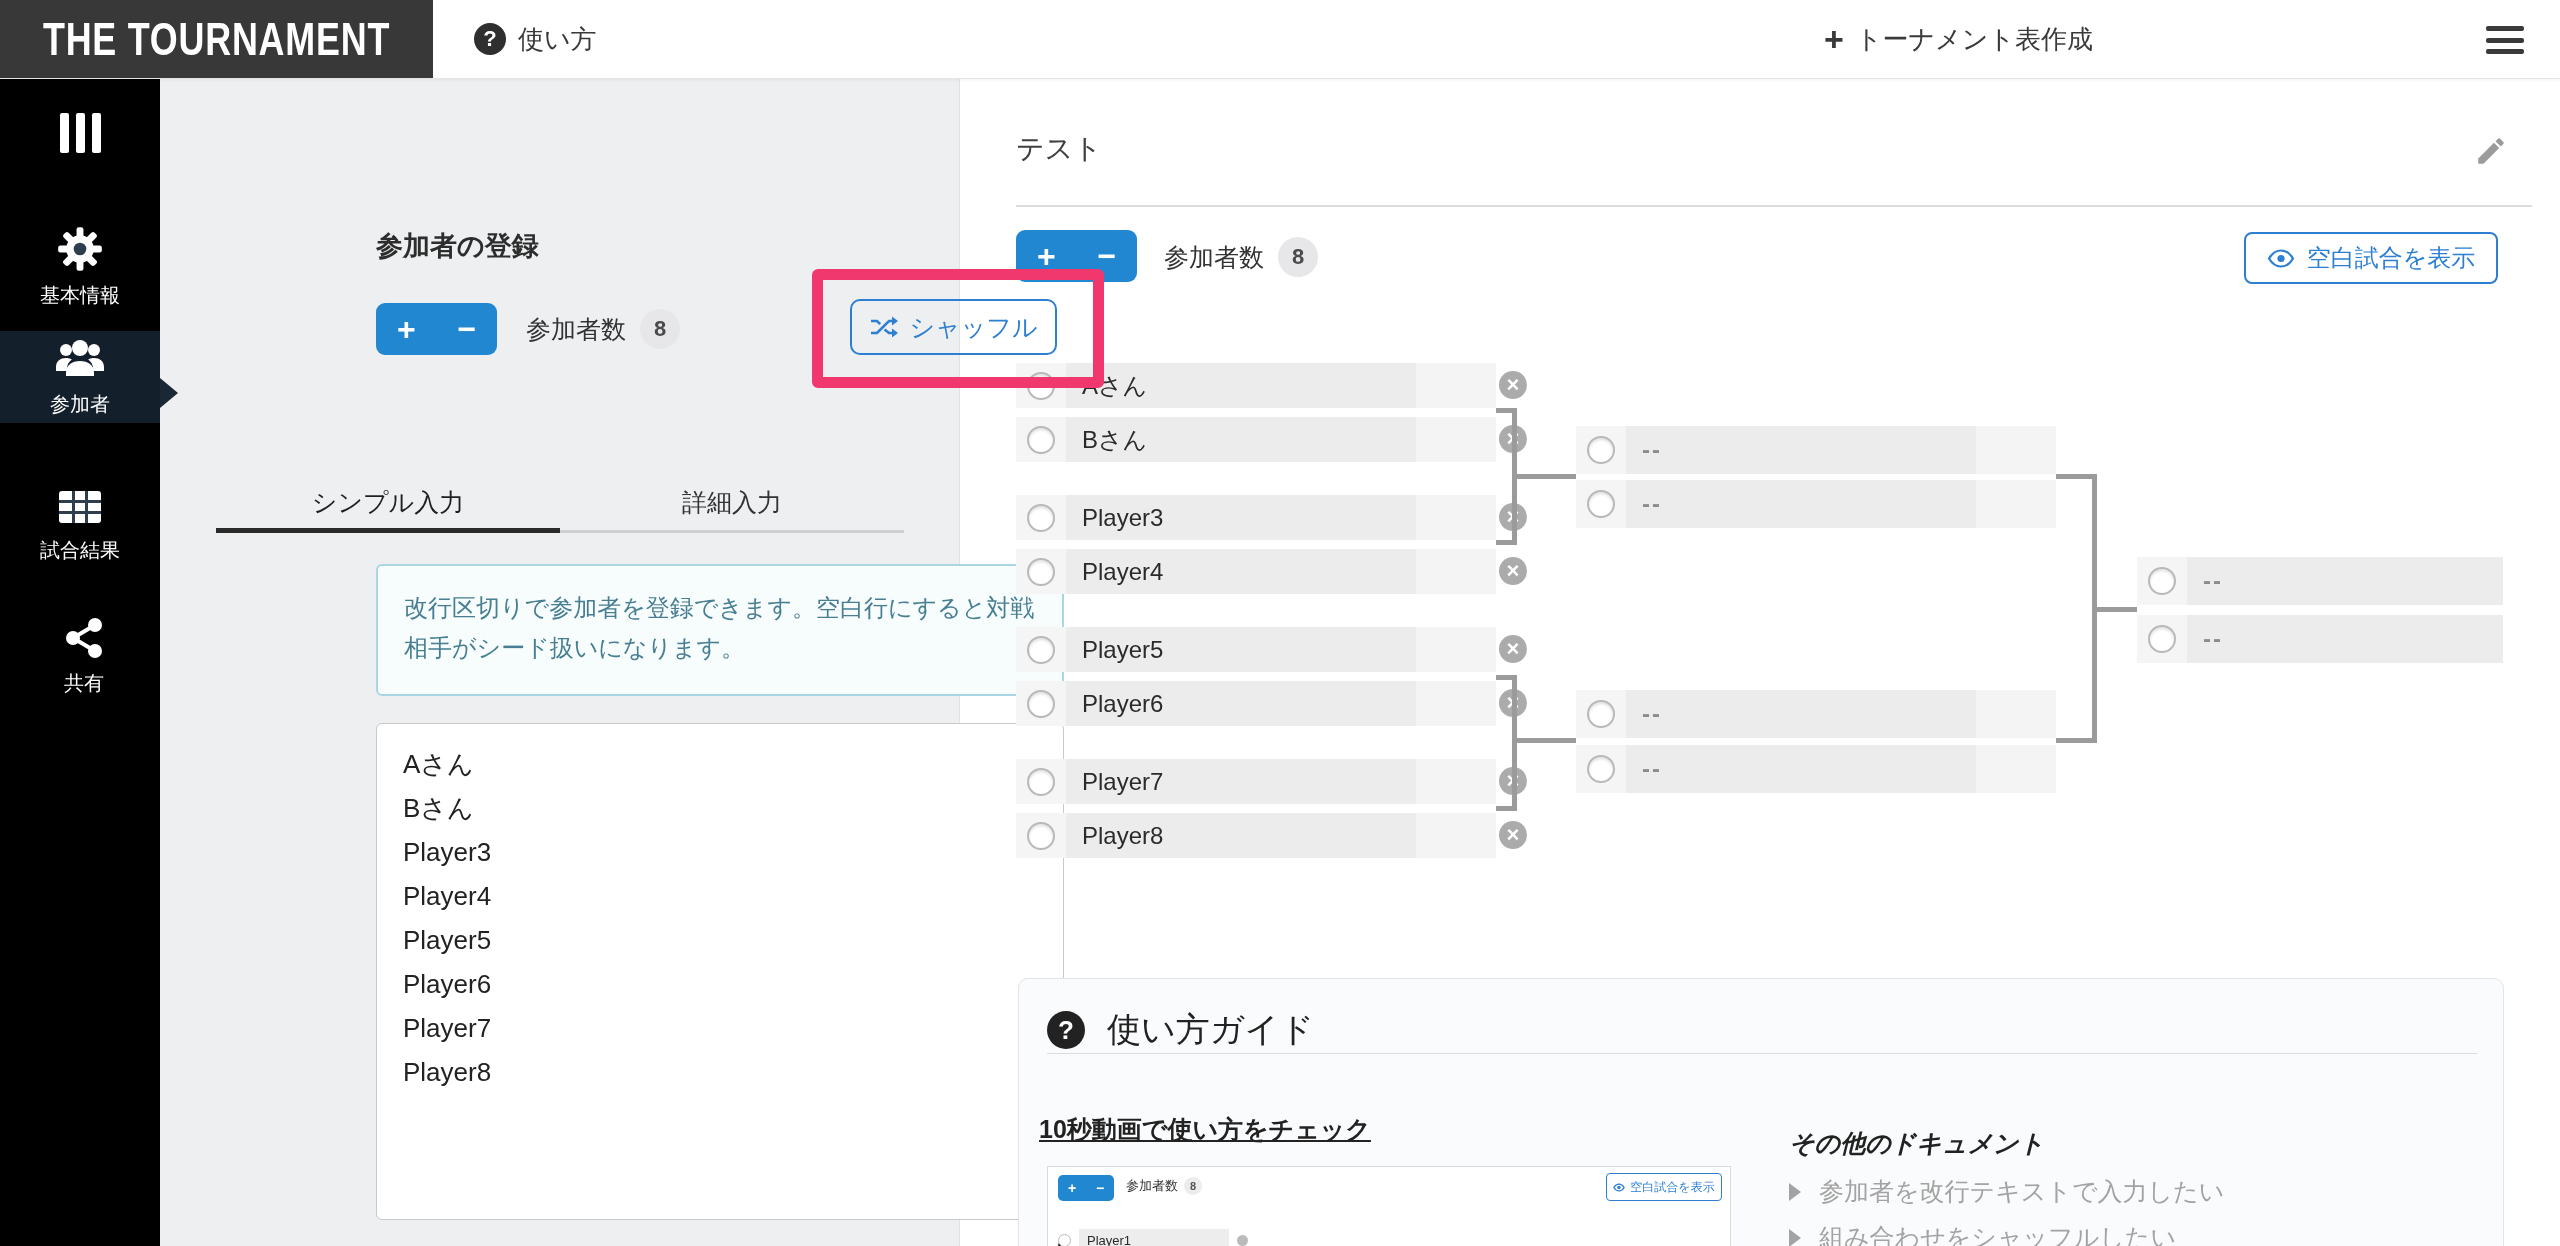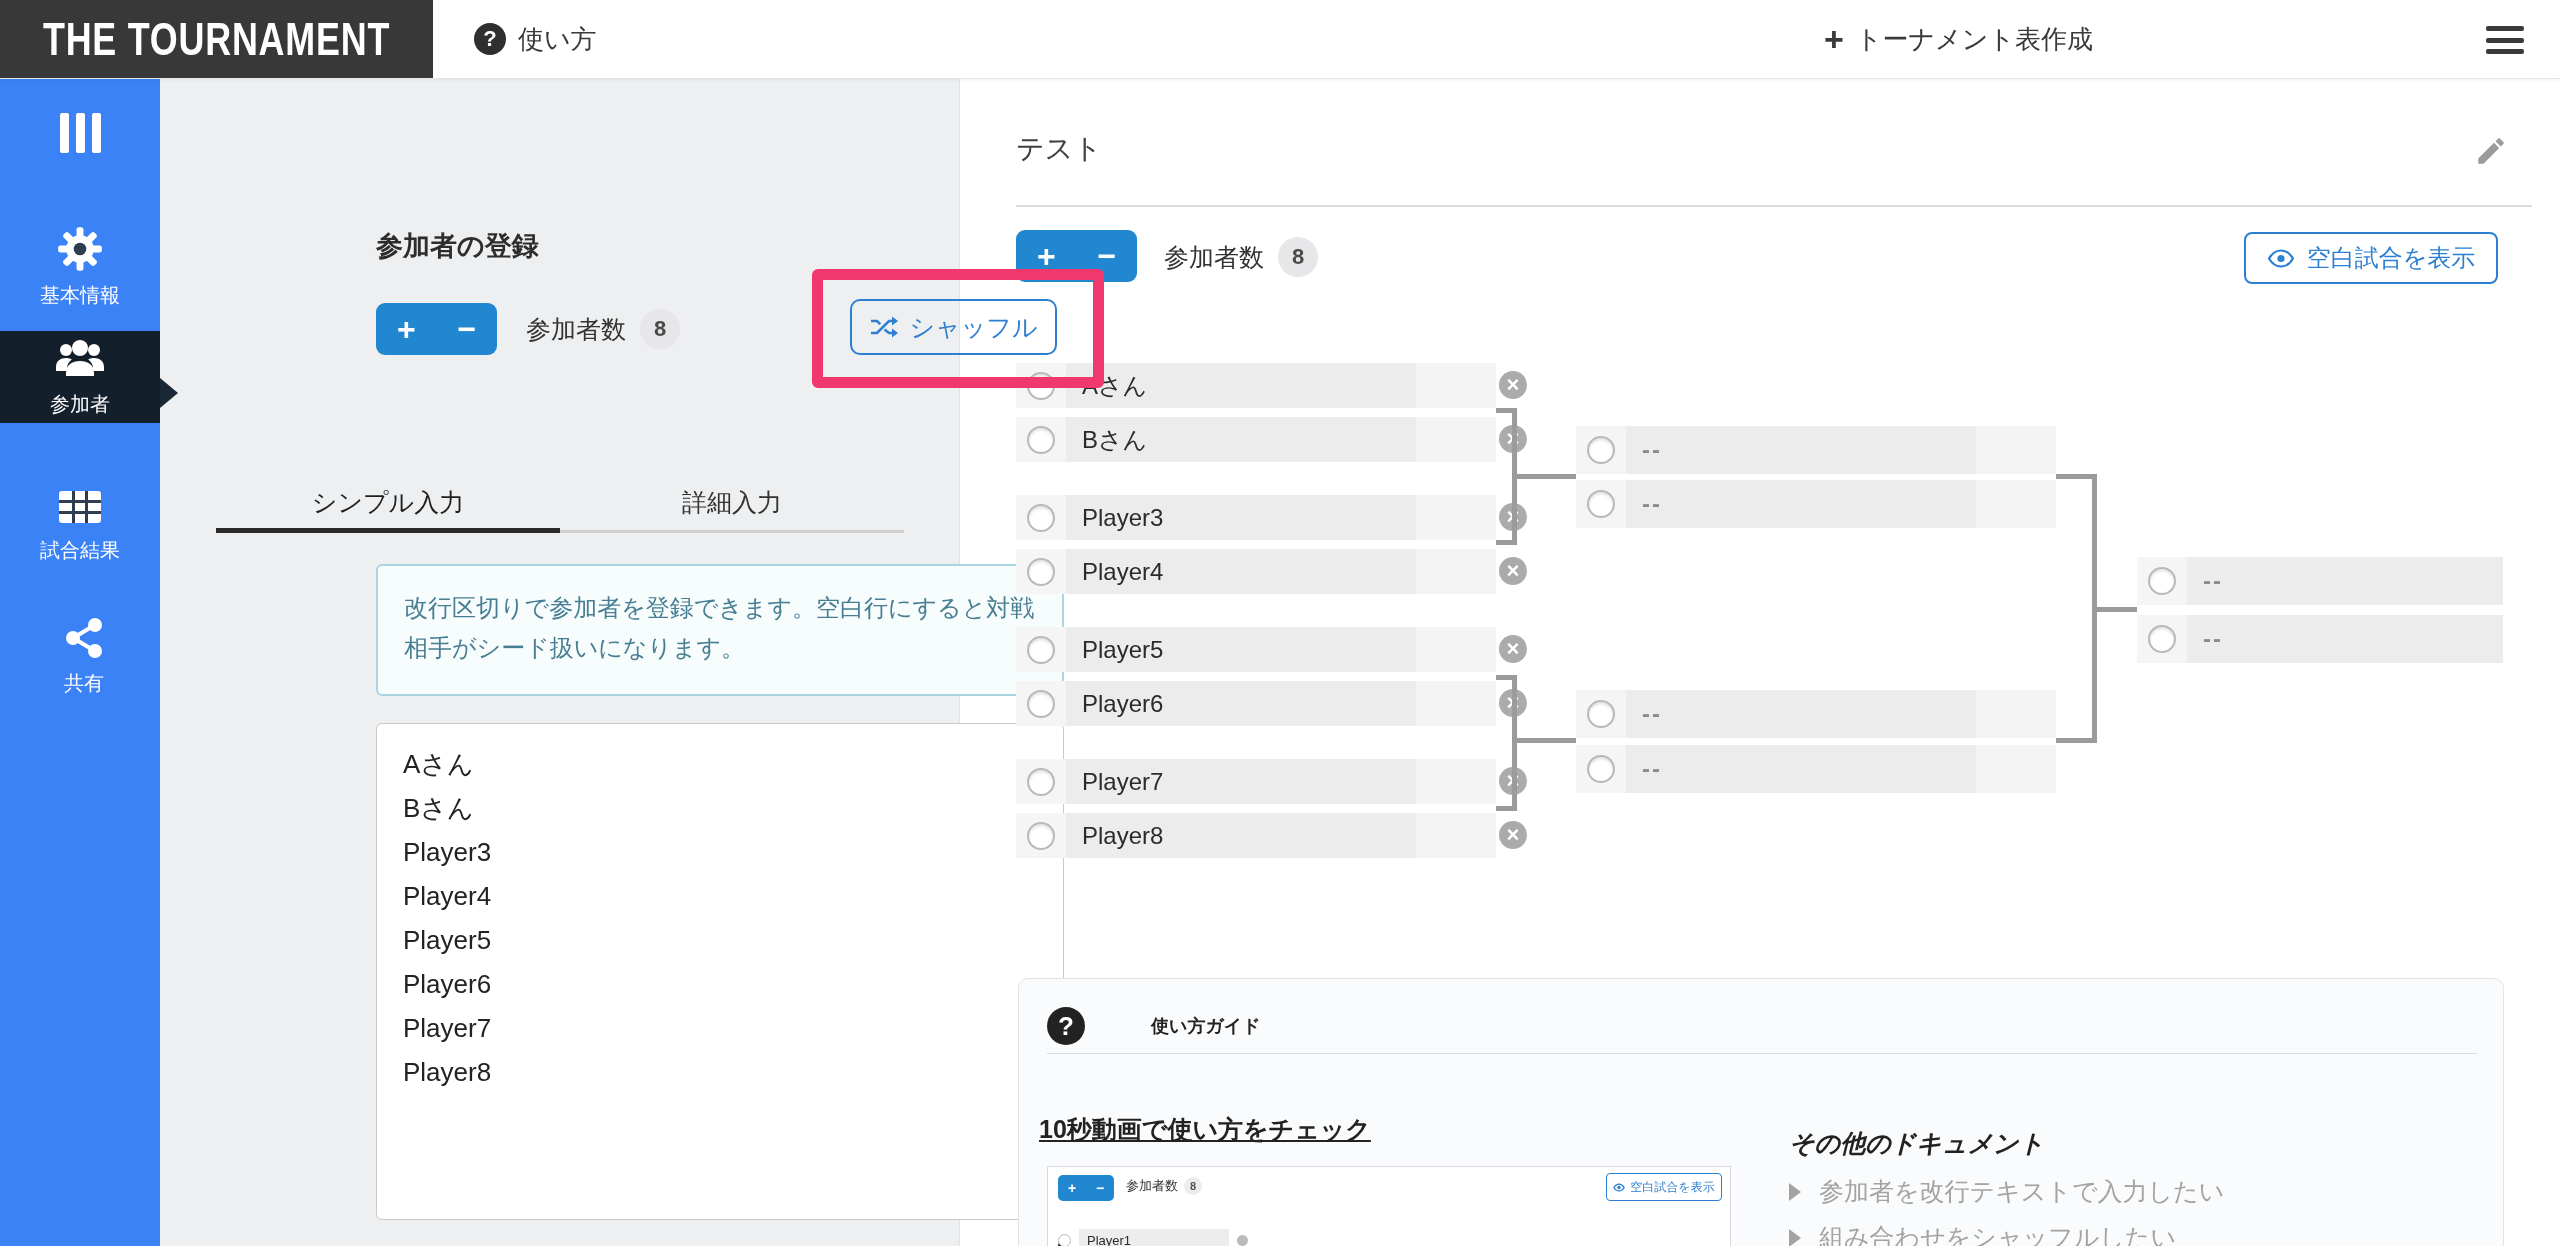--- a/index.html
+++ b/index.html
@@ -11,21 +11,21 @@
   .topbar { position:absolute; left:0; top:0; width:2560px; height:78px; background:#fff; box-shadow:0 1px 0 #e4e4e4, 0 2px 4px rgba(0,0,0,.06); z-index:50; }
   .logo { position:absolute; left:0; top:0; width:433px; height:78px; background:#383838; color:#fff; display:flex; align-items:center; justify-content:center; }
   .logo span { font-size:46px; font-weight:bold; letter-spacing:1px; transform:scaleX(.78); white-space:nowrap; }
   .tb-item { position:absolute; top:0; height:78px; display:flex; align-items:center; gap:12px; color:#3a3a3a; font-size:26px; cursor:pointer; }
   .help-circle { width:32px; height:32px; border-radius:50%; background:#2f2f2f; color:#fff; font-size:22px; font-weight:bold; display:flex; align-items:center; justify-content:center; }
   .plus-glyph { font-size:34px; font-weight:bold; color:#3a3a3a; line-height:1; }
   .burger { position:absolute; left:2486px; top:26px; width:38px; height:28px; display:flex; flex-direction:column; justify-content:space-between; cursor:pointer; }
   .burger i { display:block; height:5px; background:#3a3a3a; border-radius:2px; }
 
   
-  .sidebar { position:absolute; left:0; top:78px; width:160px; height:1168px; background:#3b82f6; z-index:40; }
+  .sidebar { position:absolute; left:0; top:78px; width:160px; height:1168px; background:#000000; z-index:40; }
   .side-item { position:absolute; left:0; width:160px; display:flex; flex-direction:column; align-items:center; cursor:pointer; color:#fff; }
   .side-item .lbl { font-size:20px; margin-top:10px; }
   .side-item.active { background:#141f2c; }
   .collapse-bars { display:flex; gap:7px; }
   .collapse-bars i { display:block; width:9px; height:40px; background:#fff; border-radius:2px; }
   .side-arrow { position:absolute; left:160px; top:378px; width:0; height:0; border-top:15px solid transparent; border-bottom:15px solid transparent; border-left:18px solid #1a2735; z-index:41; }
 
   
   .panel { position:absolute; left:160px; top:78px; width:800px; height:1168px; background:#edeff1; border-right:1px solid #e0e2e4; }
   .panel-heading { position:absolute; left:216px; top:150px; font-size:27px; font-weight:bold; color:#2d2d2d; }
@@ -63,21 +63,21 @@
   .slot-dash { color:#8c8c8c; font-weight:bold; letter-spacing:2px; }
   .radio { width:28px; height:28px; border-radius:50%; background:#fff; border:2px solid #b9b9b9; box-shadow:inset 0 2px 3px rgba(0,0,0,.12); cursor:pointer; }
   .xbtn { position:absolute; left:483px; width:28px; height:28px; border-radius:50%; background:#ababab; border:none; color:#fff; font-size:22px; font-weight:bold; line-height:1; display:flex; align-items:center; justify-content:center; cursor:pointer; }
   .r1 .xbtn { top:8px; }
   .conn { position:absolute; background:#9b9b9b; }
 
   
   .guide { position:absolute; left:1018px; top:978px; width:1486px; height:320px; background:#fafbfc; border:1px solid #e2e4e7; border-radius:10px; }
   .guide-head { position:absolute; left:28px; top:28px; display:flex; align-items:center; gap:22px; }
   .q-circle { width:38px; height:38px; border-radius:50%; background:#222; color:#fff; font-size:26px; font-weight:bold; display:flex; align-items:center; justify-content:center; }
-  .guide-title { font-size:18px; font-weight:bold; color:#222;margin-left:44px; }
+  .guide-title { font-size:34px; font-weight:normal; color:#222; }
   .guide-divider { position:absolute; left:28px; top:74px; width:1430px; height:1px; background:#dadcdf; }
   .col-title { position:absolute; font-size:25px; font-weight:bold; color:#222; }
   .thumb { position:absolute; left:28px; top:187px; width:684px; height:180px; background:#fff; border:1px solid #d8dadd; }
   .doc-link { position:absolute; display:flex; align-items:center; gap:18px; color:#a3a3a3; font-size:25px; cursor:pointer; }
   .tri { width:0; height:0; border-top:9px solid transparent; border-bottom:9px solid transparent; border-left:12px solid #a3a3a3; }
 
   
   .mini-pm { position:absolute; left:10px; top:8px; width:56px; height:26px; background:#2187d1; border-radius:5px; display:flex; }
   .mini-pm .half { flex:1; color:#fff; font-size:14px; font-weight:bold; display:flex; align-items:center; justify-content:center; }
   .mini-count { position:absolute; left:78px; top:10px; font-size:13px; color:#333; display:flex; align-items:center; gap:6px; }

